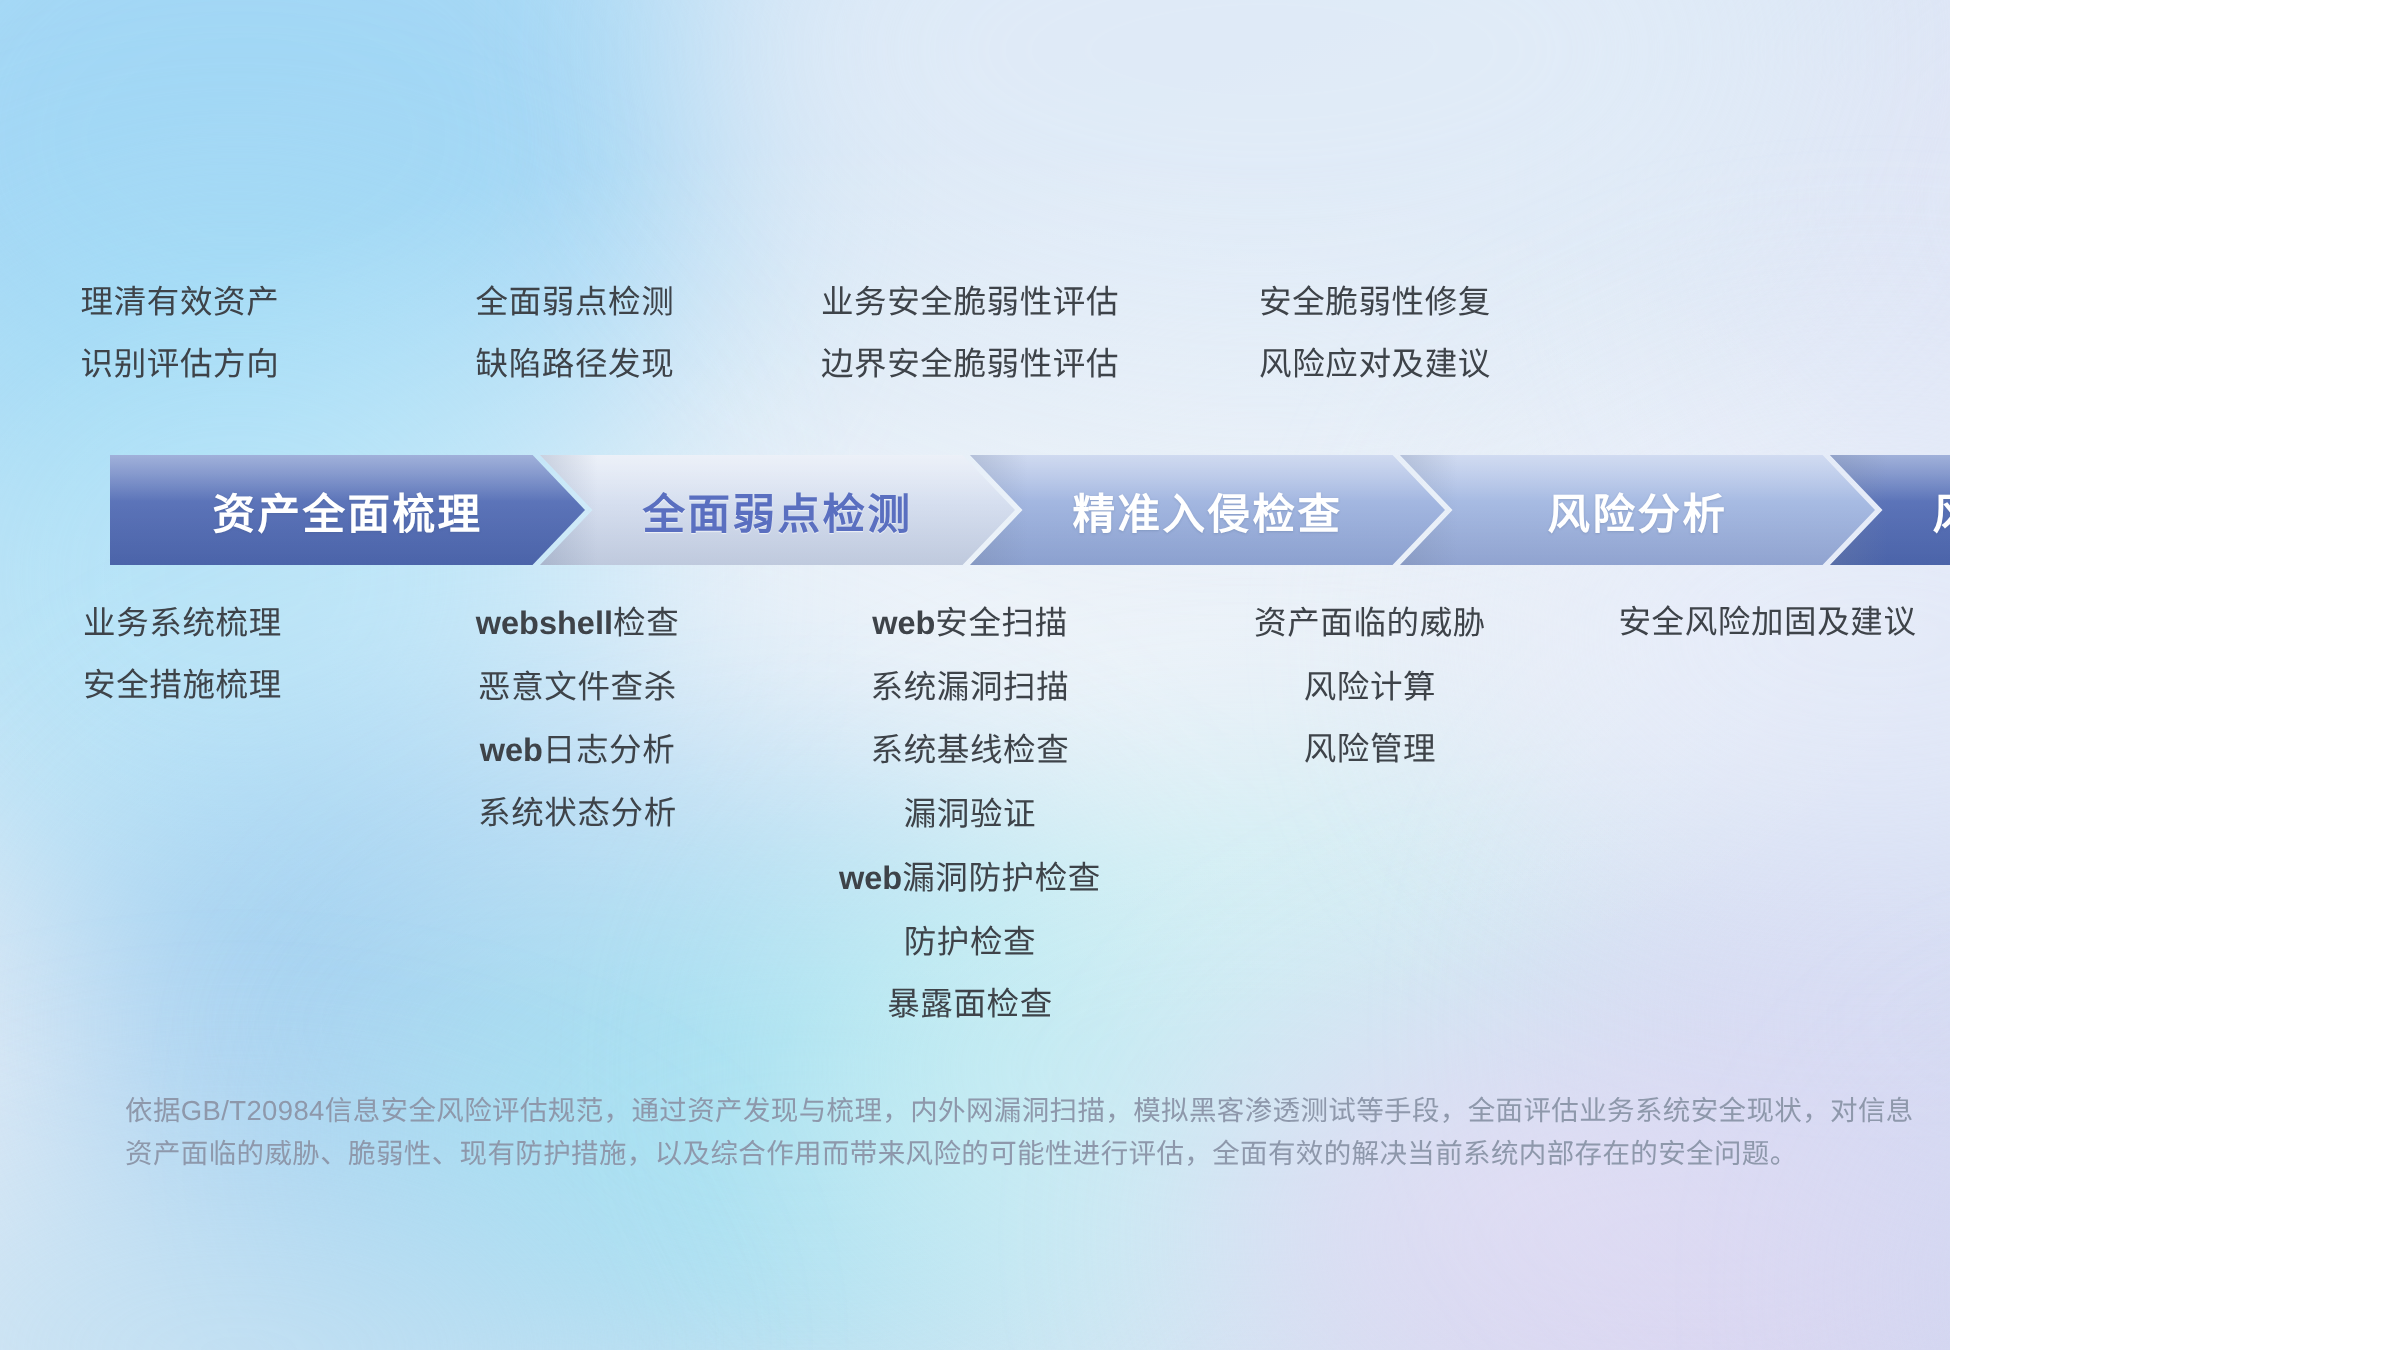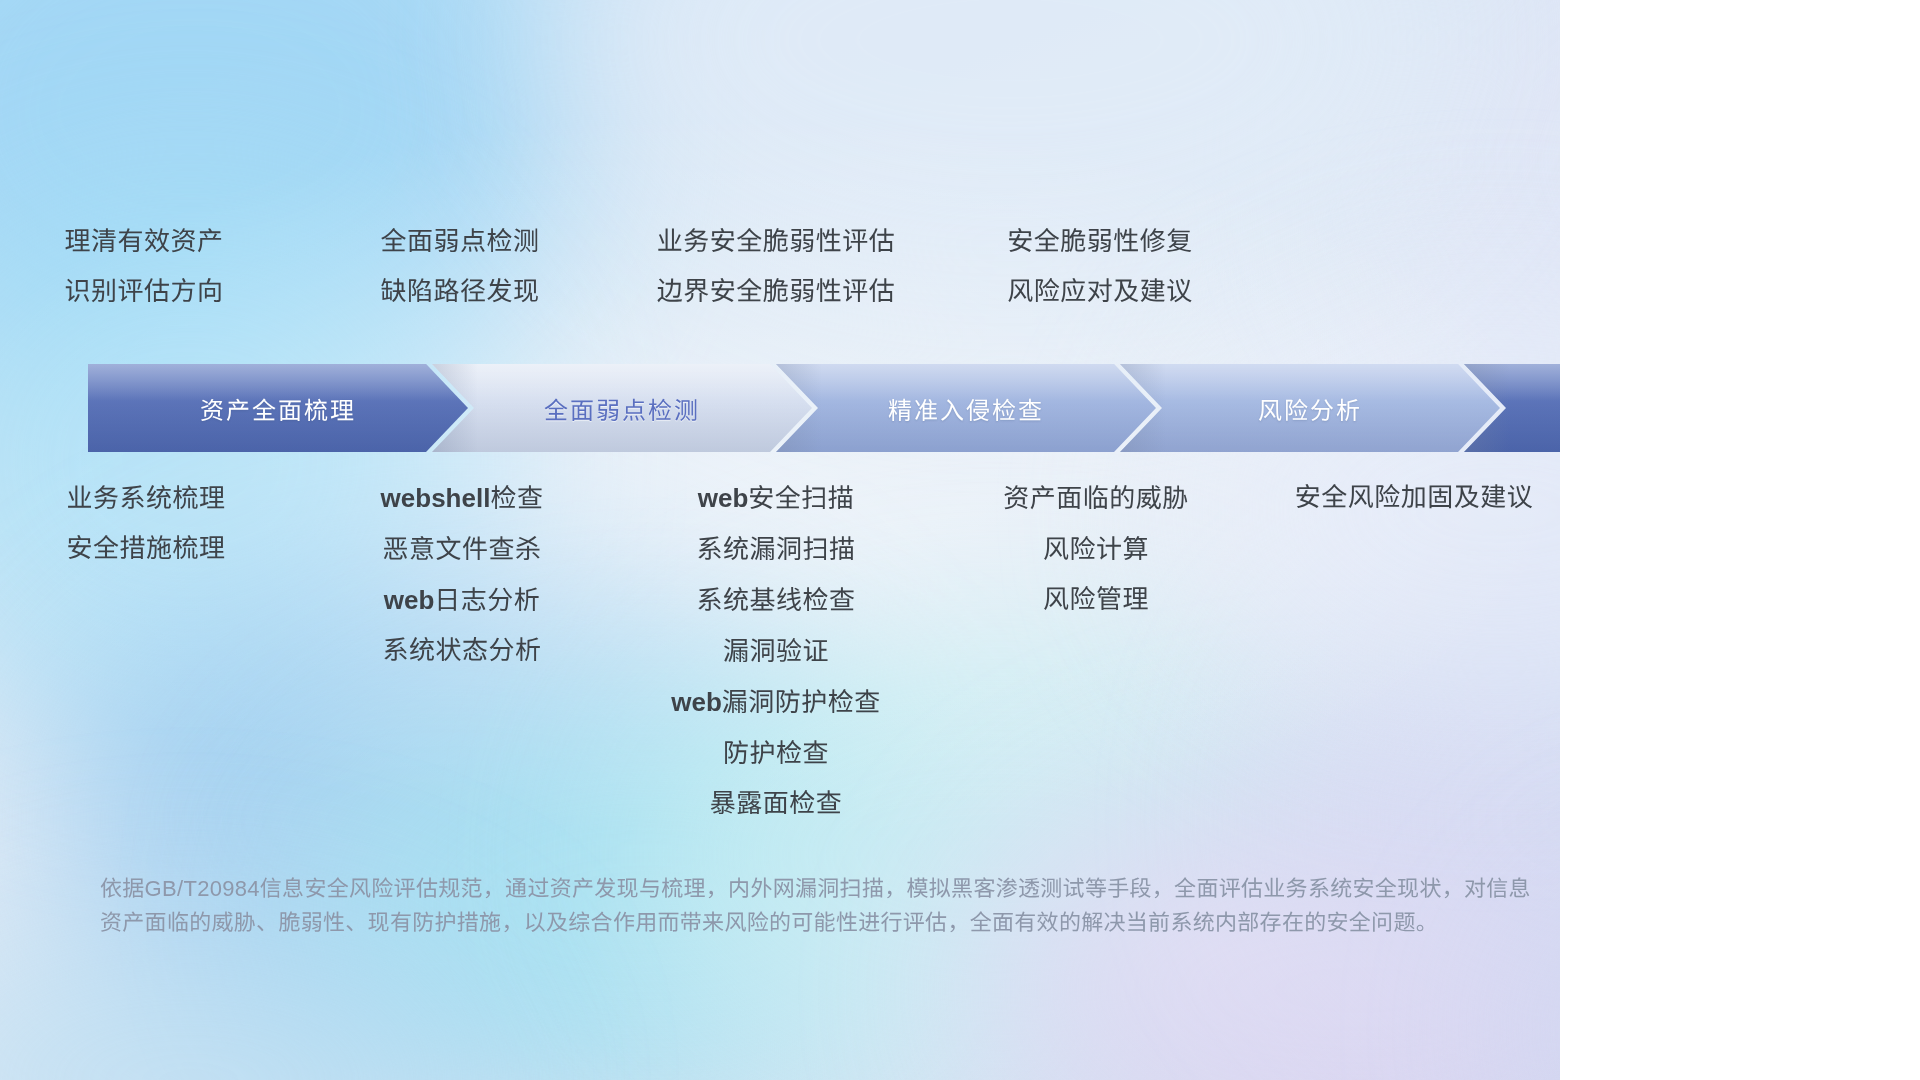--- a/index.html
+++ b/index.html
@@ -119,22 +119,22 @@
     clip-path: polygon(0 0, calc(100% - 42px) 0, 100% 50%, calc(100% - 42px) 100%, 0 100%);
   }
   .chev:not(:first-child) {
     clip-path: polygon(0 0, calc(100% - 42px) 0, 100% 50%, calc(100% - 42px) 100%, 0 100%, 42px 50%);
   }
   .chev:last-child { margin-right: 0; }
 
   .chev .label {
     position: relative;
     z-index: 3;
-    font-size: 24px;
-    font-weight: normal;
+    font-size: 34px;
+    font-weight: bold;
     letter-spacing: 2px;
     white-space: nowrap;
     text-shadow: 0 1px 2px rgba(60,80,120,.22);
   }
   .chev .label.on-dark  { color: #ffffff; }
   .chev .label.on-light { color: #ffffff; }
   .chev .label.on-pale  { color: #5a6fc0; text-shadow: 0 1px 1px rgba(255,255,255,.7); }
 
   .chev-1 { background: linear-gradient(180deg, #6e87c6 0%, #5b73b8 45%, #4f69b2 100%); }
   .chev-2 { background: linear-gradient(180deg, #b6c6e8 0%, #a2b6e0 45%, #93a9da 100%); }

